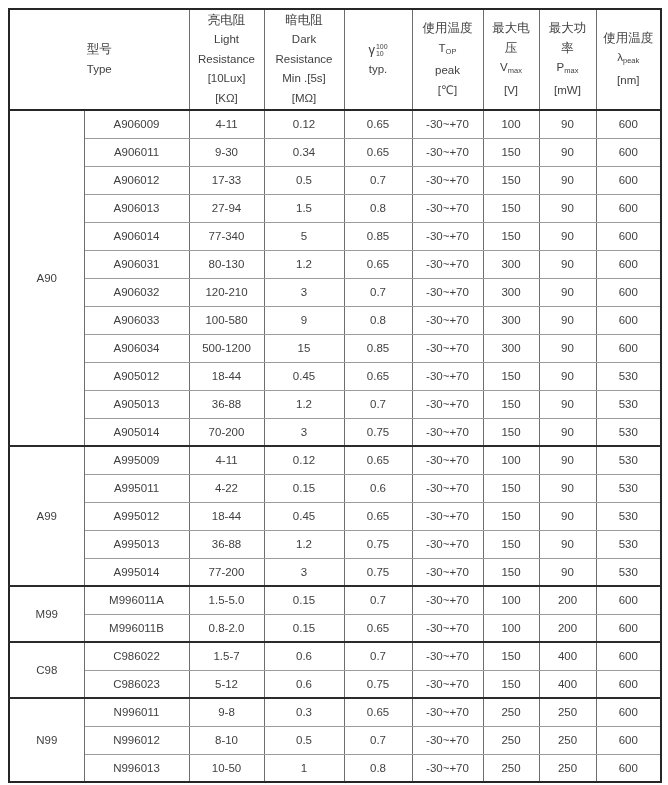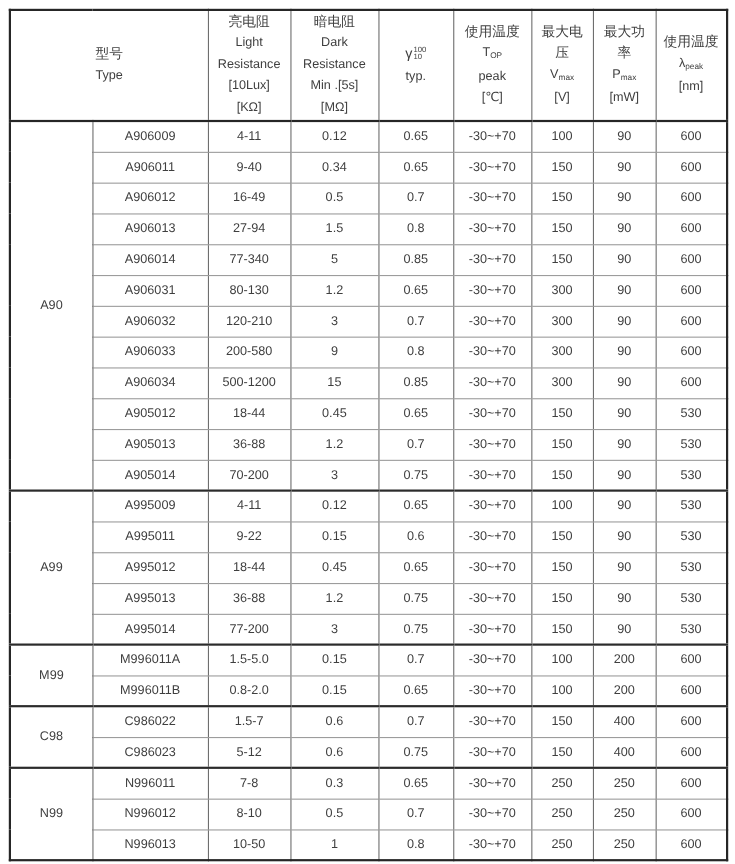--- a/index.html
+++ b/index.html
@@ -136,31 +136,31 @@
           <td>4-11</td>
           <td>0.12</td>
           <td>0.65</td>
           <td>-30~+70</td>
           <td>100</td>
           <td>90</td>
           <td>600</td>
         </tr>
         <tr class="data-row">
           <td>A906011</td>
-          <td>9-40</td>
+          <td>9-30</td>
           <td>0.34</td>
           <td>0.65</td>
           <td>-30~+70</td>
           <td>150</td>
           <td>90</td>
           <td>600</td>
         </tr>
         <tr class="data-row">
           <td>A906012</td>
-          <td>16-49</td>
+          <td>17-33</td>
           <td>0.5</td>
           <td>0.7</td>
           <td>-30~+70</td>
           <td>150</td>
           <td>90</td>
           <td>600</td>
         </tr>
         <tr class="data-row">
           <td>A906013</td>
           <td>27-94</td>
@@ -196,21 +196,21 @@
           <td>120-210</td>
           <td>3</td>
           <td>0.7</td>
           <td>-30~+70</td>
           <td>300</td>
           <td>90</td>
           <td>600</td>
         </tr>
         <tr class="data-row">
           <td>A906033</td>
-          <td>200-580</td>
+          <td>100-580</td>
           <td>9</td>
           <td>0.8</td>
           <td>-30~+70</td>
           <td>300</td>
           <td>90</td>
           <td>600</td>
         </tr>
         <tr class="data-row">
           <td>A906034</td>
           <td>500-1200</td>
@@ -257,21 +257,21 @@
           <td>4-11</td>
           <td>0.12</td>
           <td>0.65</td>
           <td>-30~+70</td>
           <td>100</td>
           <td>90</td>
           <td>530</td>
         </tr>
         <tr class="data-row">
           <td>A995011</td>
-          <td>9-22</td>
+          <td>4-22</td>
           <td>0.15</td>
           <td>0.6</td>
           <td>-30~+70</td>
           <td>150</td>
           <td>90</td>
           <td>530</td>
         </tr>
         <tr class="data-row">
           <td>A995012</td>
           <td>18-44</td>
@@ -340,21 +340,21 @@
           <td>0.6</td>
           <td>0.75</td>
           <td>-30~+70</td>
           <td>150</td>
           <td>400</td>
           <td>600</td>
         </tr>
         <tr class="data-row group-first">
           <td rowspan="3" class="group-cell">N99</td>
           <td>N996011</td>
-          <td>7-8</td>
+          <td>9-8</td>
           <td>0.3</td>
           <td>0.65</td>
           <td>-30~+70</td>
           <td>250</td>
           <td>250</td>
           <td>600</td>
         </tr>
         <tr class="data-row">
           <td>N996012</td>
           <td>8-10</td>

